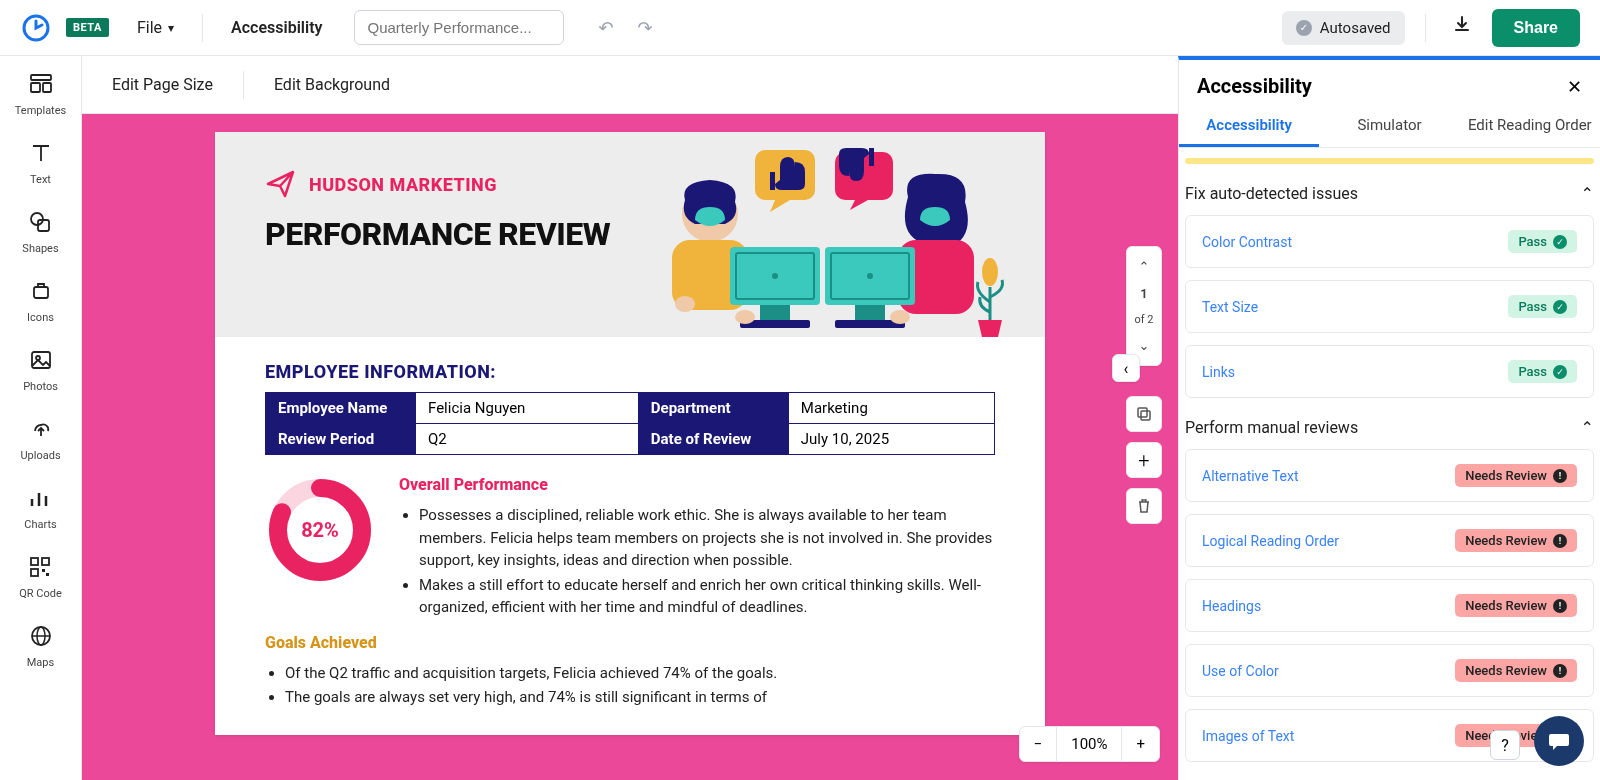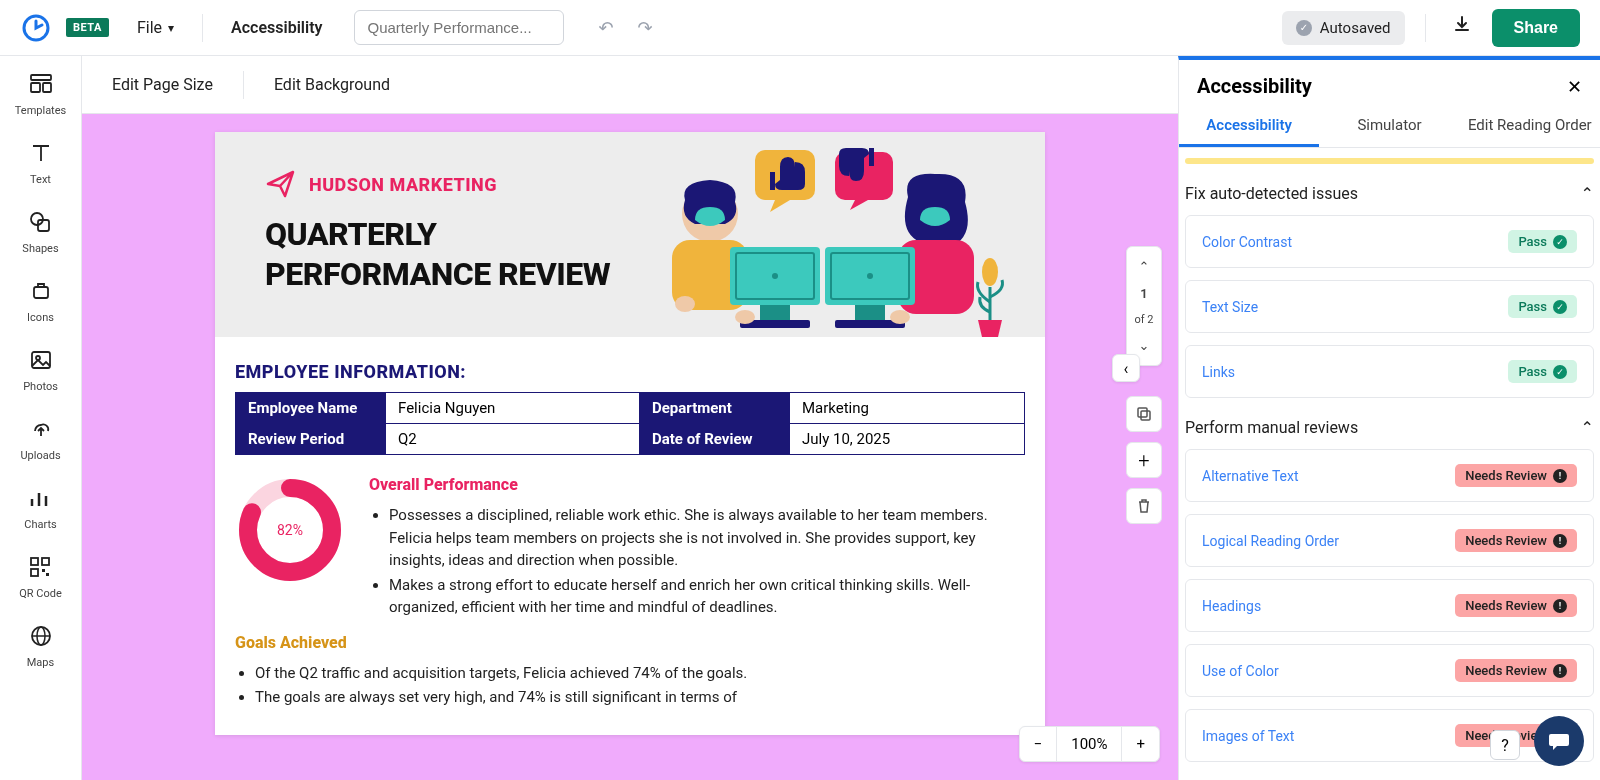--- a/index.html
+++ b/index.html
@@ -29,35 +29,35 @@
 
 
 .sec-toolbar { position: absolute; top: 56px; left: 82px; right: 0; height: 58px; border-bottom: 1px solid #e5e7eb; display: flex; align-items: center; padding: 0 30px; gap: 30px; font-size: 16px; color: #222; }
 .sec-item { cursor: pointer; }
 .sec-divider { width: 1px; height: 28px; background: #e5e7eb; }
 .sec-spacer { flex: 1; }
 .sec-right { display: flex; align-items: center; gap: 20px; color: #9ca3af; font-size: 16px; }
 .sec-right-icon { color: #9ca3af; cursor: pointer; }
 
 
-.canvas-area { position: absolute; top: 114px; left: 82px; right: 422px; bottom: 0; background: #f0abfc; overflow: hidden; }
+.canvas-area { position: absolute; top: 114px; left: 82px; right: 422px; bottom: 0; background: #ec4899; overflow: hidden; }
 .doc-page { background: #fff; width: 830px; margin: 18px auto 0; box-shadow: 0 1px 4px rgba(0,0,0,0.1); }
 .doc-header { background: #ededed; height: 205px; position: relative; padding: 36px 0 0 50px; }
 .doc-brand { display: flex; align-items: center; gap: 12px; color: #e92362; font-weight: 800; font-size: 18px; letter-spacing: 0.5px; }
 .doc-title { font-size: 32px; font-weight: 800; color: #111; margin-top: 14px; line-height: 1.25; letter-spacing: -0.5px; }
 .doc-illust { position: absolute; right: 10px; top: 10px; width: 395px; height: 195px; }
 
-.doc-body { padding: 24px 20px; }
+.doc-body { padding: 24px 50px; }
 .section-title { color: #1b1775; font-weight: 800; font-size: 18px; letter-spacing: 0.5px; margin-bottom: 10px; }
 .info-table { width: 100%; border-collapse: collapse; }
 .info-table td { border: 1px solid #1b1775; padding: 6px 12px; font-size: 15px; }
 .info-table .th-cell { background: #1b1775; color: #fff; font-weight: 700; width: 150px; }
 .perf-row { display: flex; gap: 24px; margin-top: 20px; }
 .donut { width: 110px; height: 110px; position: relative; flex-shrink: 0; }
-.donut-label { position: absolute; top: 50%; left: 50%; transform: translate(-50%,-50%); font-weight: 400; font-size: 14px; }
+.donut-label { position: absolute; top: 50%; left: 50%; transform: translate(-50%,-50%); font-weight: 700; font-size: 20px; }
 .perf-heading { font-size: 16px; font-weight: 800; margin-bottom: 10px; }
 .perf-pink { color: #e92362; }
 .perf-amber { color: #d69418; }
 .bullets { list-style: disc; padding-left: 20px; font-size: 15px; line-height: 1.5; color: #222; }
 .bullets li { margin-bottom: 2px; }
 
 
 .page-nav { position: absolute; top: 132px; right: 16px; width: 36px; background: #fff; border: 1px solid #e5e7eb; border-radius: 6px; display: flex; flex-direction: column; align-items: center; padding: 6px 0; box-shadow: 0 1px 3px rgba(0,0,0,0.08); }
 .page-nav div { padding: 6px 0; cursor: pointer; font-size: 13px; color: #444; }
 .page-extend { position: absolute; top: 240px; right: 38px; width: 28px; height: 28px; background: #fff; border: 1px solid #e5e7eb; border-radius: 6px; display: flex; align-items: center; justify-content: center; box-shadow: 0 1px 3px rgba(0,0,0,0.08); cursor: pointer; }
@@ -245,21 +245,20 @@
 <div class="canvas-area">
   <div class="doc-page">
     <div class="doc-header">
       <div class="doc-brand">
         <svg width="32" height="32" viewBox="0 0 32 32">
             <path d="M3 16 L28 4 L20 28 L15 18 Z M15 18 L28 4" fill="none" stroke="#e92362" stroke-width="2.5" stroke-linejoin="round"></path>
           </svg>
         <span>HUDSON MARKETING</span>
       </div>
       <div class="doc-title">
-        <div>QUARTERLY</div>
         <div>PERFORMANCE REVIEW</div>
       </div>
       <svg class="doc-illust" viewBox="0 0 395 195">
 
         <rect x="115" y="8" width="60" height="50" rx="10" fill="#f0b43c"></rect>
         <path d="M135 58 L130 70 L150 58 Z" fill="#f0b43c"></path>
 
         <path d="M140 38 L140 25 Q140 15 148 15 Q155 15 155 25 L155 20 Q165 20 165 30 L165 42 Q165 48 158 48 L142 48 Q135 48 135 42 Z M130 30 L135 30 L135 48 L130 48 Z" fill="#1b1775"></path>
         <rect x="195" y="10" width="58" height="48" rx="10" fill="#e92362"></rect>
         <path d="M215 58 L210 68 L228 58 Z" fill="#e92362"></path>
@@ -321,21 +320,21 @@
           <svg width="110" height="110" viewBox="0 0 110 110">
             <circle cx="55" cy="55" r="42" fill="none" stroke="#fbd5e0" stroke-width="18"></circle>
             <circle cx="55" cy="55" r="42" fill="none" stroke="#e92362" stroke-width="18" stroke-dasharray="216 264" stroke-dashoffset="0" transform="rotate(-90 55 55)" stroke-linecap="round"></circle>
           </svg>
           <span class="donut-label" style="color:#e92362">82%</span>
         </div>
         <div style="flex:1">
           <div class="perf-heading perf-pink">Overall Performance</div>
           <ul class="bullets">
             <li>Possesses a disciplined, reliable work ethic. She is always available to her team members. Felicia helps team members on projects she is not involved in. She provides support, key insights, ideas and direction when possible.</li>
-            <li>Makes a strong effort to educate herself and enrich her own critical thinking skills. Well-organized, efficient with her time and mindful of deadlines.</li>
+            <li>Makes a still effort to educate herself and enrich her own critical thinking skills. Well-organized, efficient with her time and mindful of deadlines.</li>
           </ul>
         </div>
       </div>
 
       <div class="perf-row" style="margin-top:12px;">
         <div style="flex:1">
           <div class="perf-heading perf-amber">Goals Achieved</div>
           <ul class="bullets">
             <li>Of the Q2 traffic and acquisition targets, Felicia achieved 74% of the goals.</li>
             <li>The goals are always set very high, and 74% is still significant in terms of</li>

